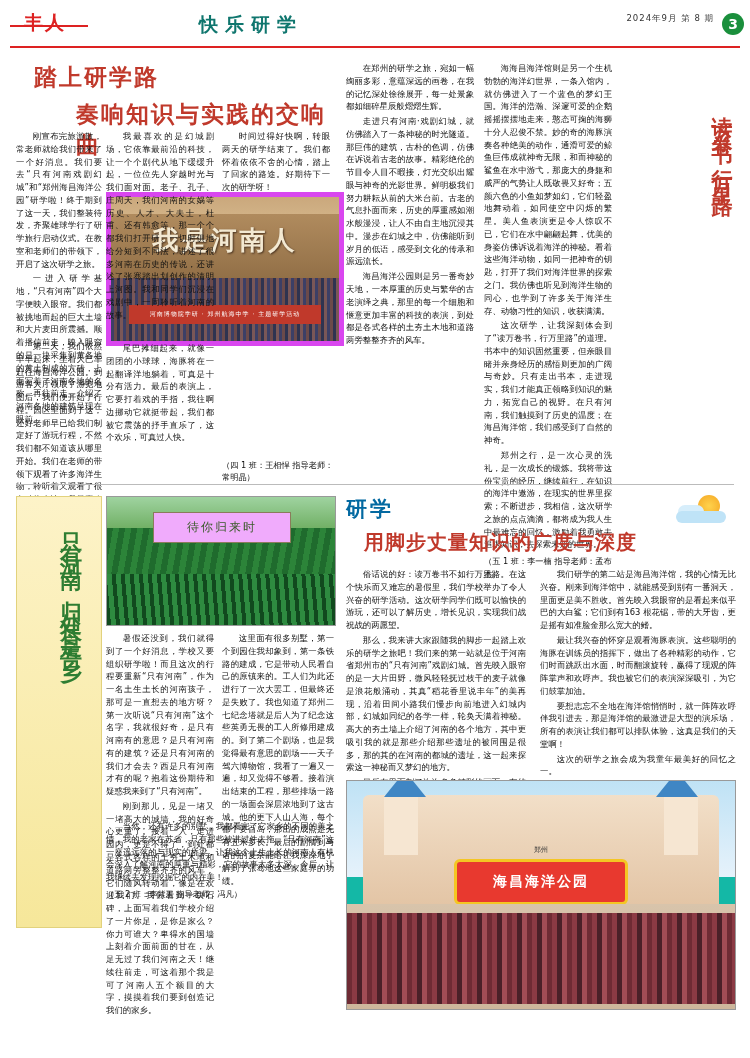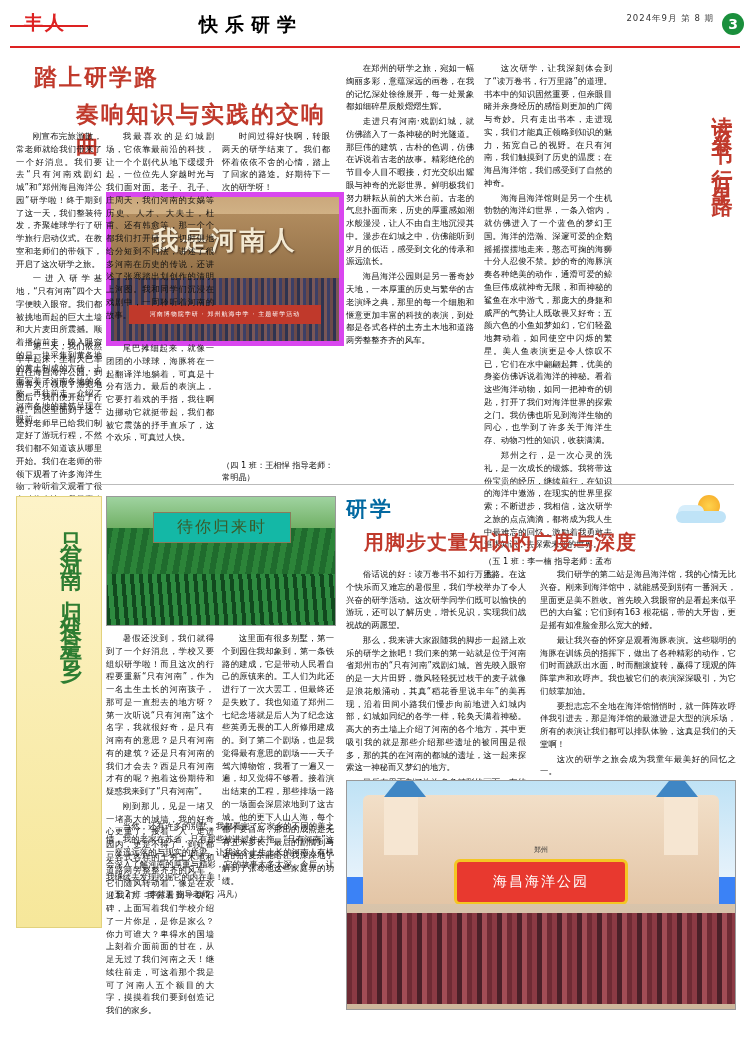--- a/index.html
+++ b/index.html
@@ -30,21 +30,21 @@
   }
   .logo .ch{
     position:absolute;left:14px;top:-2px;font-size:19px;color:#d22;
     font-family:"DejaVu Serif","Liberation Serif",serif;font-weight:bold;
     letter-spacing:2px;
   }
   .masthead .center{
     flex:1;text-align:center;
   }
   .masthead .center .title{
-    font-size:19px;letter-spacing:7px;color:#000000;font-weight:bold;
+    font-size:19px;letter-spacing:7px;color:#0f766e;font-weight:bold;
     font-family:"DejaVu Serif","Liberation Serif",serif;
   }
   .masthead .right{
     width:300px;text-align:right;font-size:8.5px;color:#333;line-height:1.5;
     padding-right:26px;position:relative;
   }
   .masthead .right .line1{margin-bottom:3px;letter-spacing:1px;}
   .pagebadge{
     position:absolute;right:-4px;top:1px;width:22px;height:22px;border-radius:50%;
     background:#1a8f3c;color:#fff;font-size:14px;font-weight:bold;
@@ -95,23 +95,23 @@
     background:#c0392b;color:#fff;font-size:6px;display:flex;align-items:center;justify-content:center;letter-spacing:1px;}
   
   .photo2{
     position:absolute;left:106px;top:496px;width:228px;height:128px;
     border:1px solid #999;overflow:hidden;background:#1d5c2a;
   }
   .p2sky{position:absolute;left:0;top:0;width:100%;height:26%;background:linear-gradient(#9fd3a0,#6fae62);}
   .p2field{position:absolute;left:0;top:24%;width:100%;height:76%;
     background:repeating-linear-gradient(100deg,#1f6b2d 0 6px,#2c8439 6px 12px);}
   .p2sign{position:absolute;left:20%;top:12%;width:60%;height:22%;
-    background:#14b8a6;border:1px solid #8a7c5b;
-    font-family:"DejaVu Serif","Liberation Serif",serif;
-    font-size:16px;color:#3a5a2a;display:flex;align-items:center;justify-content:center;letter-spacing:2px;}
+    background:#f0abfc;border:1px solid #8a7c5b;
+    font-family:"DejaVu Serif","Liberation Serif",serif;
+    font-size:12px;color:#3a5a2a;display:flex;align-items:center;justify-content:center;letter-spacing:2px;}
   .p2rows{position:absolute;left:0;bottom:0;width:100%;height:40%;
     background:repeating-linear-gradient(85deg,#114a1e 0 4px,#2e8b40 4px 9px);}
   
   .vblock{
     position:absolute;left:16px;top:496px;width:84px;height:430px;
     background:linear-gradient(#fdf3c8,#f6e79a);
     border:1px solid #e2d27d;
   }
   .vblock .vtxt{
     position:absolute;left:6px;top:18px;width:72px;height:392px;
@@ -132,30 +132,30 @@
     margin-top:6px;margin-left:18px;
   }
   .sunicon{position:absolute;right:10px;top:0;width:54px;height:40px;}
   .sunicon .sun{position:absolute;right:6px;top:0;width:22px;height:22px;border-radius:50%;
     background:radial-gradient(circle,#ffd34d,#f5a623);}
   .sunicon .cloud{position:absolute;right:0;top:16px;width:50px;height:12px;border-radius:8px;background:#bfe3f7;}
   .sunicon .cloud2{position:absolute;right:22px;top:10px;width:26px;height:14px;border-radius:9px;background:#d7eefb;}
   
   .photo3{
     position:absolute;left:346px;top:780px;width:388px;height:228px;
-    border:1px solid #999;overflow:hidden;background:#3b82f6;
+    border:1px solid #999;overflow:hidden;background:#14b8a6;
   }
   .p3sky{position:absolute;left:0;top:0;width:100%;height:42%;background:linear-gradient(#bfe2f5,#e6f2fb);}
   .p3castle{position:absolute;left:4%;top:6%;width:92%;height:52%;
     background:linear-gradient(#f2dfc8,#e2c3a3);border-radius:6px 6px 0 0;}
   .p3tower{position:absolute;top:0;width:34px;height:60px;background:#f6e6d2;}
   .p3roof{position:absolute;width:0;height:0;border-left:21px solid transparent;border-right:21px solid transparent;border-bottom:26px solid #3f86c4;}
   .p3sign{position:absolute;left:50%;top:34%;transform:translateX(-50%);
     width:168px;height:40px;background:#e8392f;border:3px solid #f4c623;border-radius:6px;
-    color:#fff;font-family:"DejaVu Serif","Liberation Serif",serif;font-size:14px;font-weight:normal;
+    color:#fff;font-family:"DejaVu Serif","Liberation Serif",serif;font-size:14px;font-weight:bold;
     display:flex;align-items:center;justify-content:center;letter-spacing:2px;}
   .p3signtop{position:absolute;left:50%;top:28%;transform:translateX(-50%);
     font-size:7px;color:#333;}
   .p3ground{position:absolute;left:0;bottom:0;width:100%;height:46%;
     background:linear-gradient(#d8c4ab,#cdb69b);}
   .p3crowd{position:absolute;left:0;bottom:2%;width:100%;height:40%;
     background:repeating-linear-gradient(90deg,#6e2b34 0 5px,#8b3a44 5px 10px,#4a2028 10px 15px,#a14c55 15px 20px);}
   
   .divider{position:absolute;background:#bbb;}
 </style>
@@ -217,22 +217,22 @@
   <div class="col" style="left:222px;top:455px;width:112px;">
     <div class="sig">（四 1 班：王相悍  指导老师：常明晶）</div>
   </div>
 
   <div class="col" style="left:346px;top:62px;width:128px;height:415px;">
     <p>在郑州的研学之旅，宛如一幅绚丽多彩，意蕴深远的画卷，在我的记忆深处徐徐展开，每一处景象都如细碎星辰般熠熠生辉。</p>
     <p>走进只有河南·戏剧幻城，就仿佛踏入了一条神秘的时光隧道。那巨伟的建筑，古朴的色调，仿佛在诉说着古老的故事。精彩绝伦的节目令人目不暇接，灯光交织出耀眼与神奇的光影世界。鲜明极我们努力耕耘从前的大米台前。古老的气息扑面而来，历史的厚重感如潮水般漫浸，让人不由自主地沉浸其中。漫步在幻城之中，仿佛能听到岁月的低语，感受到文化的传承和源远流长。</p>
     <p>海昌海洋公园则是另一番奇妙天地，一本厚重的历史与繁华的古老演绎之典，那里的每一个细胞和惬意更加丰富的科技的表演，到处都是各式各样的土夯土木地和道路两旁整整齐齐的风车。</p>
   </div>
   <div class="col" style="left:484px;top:62px;width:128px;height:415px;">
+    <p>海海昌海洋馆则是另一个生机勃勃的海洋幻世界，一条入馆内，就仿佛进入了一个蓝色的梦幻王国。海洋的浩瀚、深邃可爱的企鹅摇摇摆摆地走来，憨态可掬的海狮十分人忍俊不禁。妙的奇的海豚演奏各种绝美的动作，通滑可爱的鲸鱼巨伟成就神奇无限，和而神秘的鲨鱼在水中游弋，那庞大的身躯和威严的气势让人既敬畏又好奇；五颜六色的小鱼如梦如幻，它们轻盈地舞动着，如同使空中闪烁的繁星。美人鱼表演更是令人惊叹不已，它们在水中翩翩起舞，优美的身姿仿佛诉说着海洋的神秘。看着这些海洋动物，如同一把神奇的钥匙，打开了我们对海洋世界的探索之门。我仿佛也听见到海洋生物的同心，也学到了许多关于海洋生存、动物习性的知识，收获满满。</p>
     <p>这次研学，让我深刻体会到了“读万卷书，行万里路”的道理。书本中的知识固然重要，但亲眼目睹并亲身经历的感悟则更加的广阔与奇妙。只有走出书本，走进现实，我们才能真正领略到知识的魅力，拓宽自己的视野。在只有河南，我们触摸到了历史的温度；在海昌海洋馆，我们感受到了自然的神奇。</p>
-    <p>海海昌海洋馆则是另一个生机勃勃的海洋幻世界，一条入馆内，就仿佛进入了一个蓝色的梦幻王国。海洋的浩瀚、深邃可爱的企鹅摇摇摆摆地走来，憨态可掬的海狮十分人忍俊不禁。妙的奇的海豚演奏各种绝美的动作，通滑可爱的鲸鱼巨伟成就神奇无限，和而神秘的鲨鱼在水中游弋，那庞大的身躯和威严的气势让人既敬畏又好奇；五颜六色的小鱼如梦如幻，它们轻盈地舞动着，如同使空中闪烁的繁星。美人鱼表演更是令人惊叹不已，它们在水中翩翩起舞，优美的身姿仿佛诉说着海洋的神秘。看着这些海洋动物，如同一把神奇的钥匙，打开了我们对海洋世界的探索之门。我仿佛也听见到海洋生物的同心，也学到了许多关于海洋生存、动物习性的知识，收获满满。</p>
     <p>郑州之行，是一次心灵的洗礼，是一次成长的锻炼。我将带这份宝贵的经历，继续前行，在知识的海洋中遨游，在现实的世界里探索；不断进步，我相信，这次研学之旅的点点滴滴，都将成为我人生中最难忘的回忆，激励着我勇敢去追求知识，去探索未知的世界。</p>
     <div class="sig">（五 1 班：李一楠  指导老师：孟布杰）</div>
   </div>
 
   <div class="divider" style="left:16px;top:484px;width:718px;height:1px;"></div>
 
   <div class="vblock">
     <div class="vtxt">只有河南 归处尽是吾乡</div>
   </div>
 

